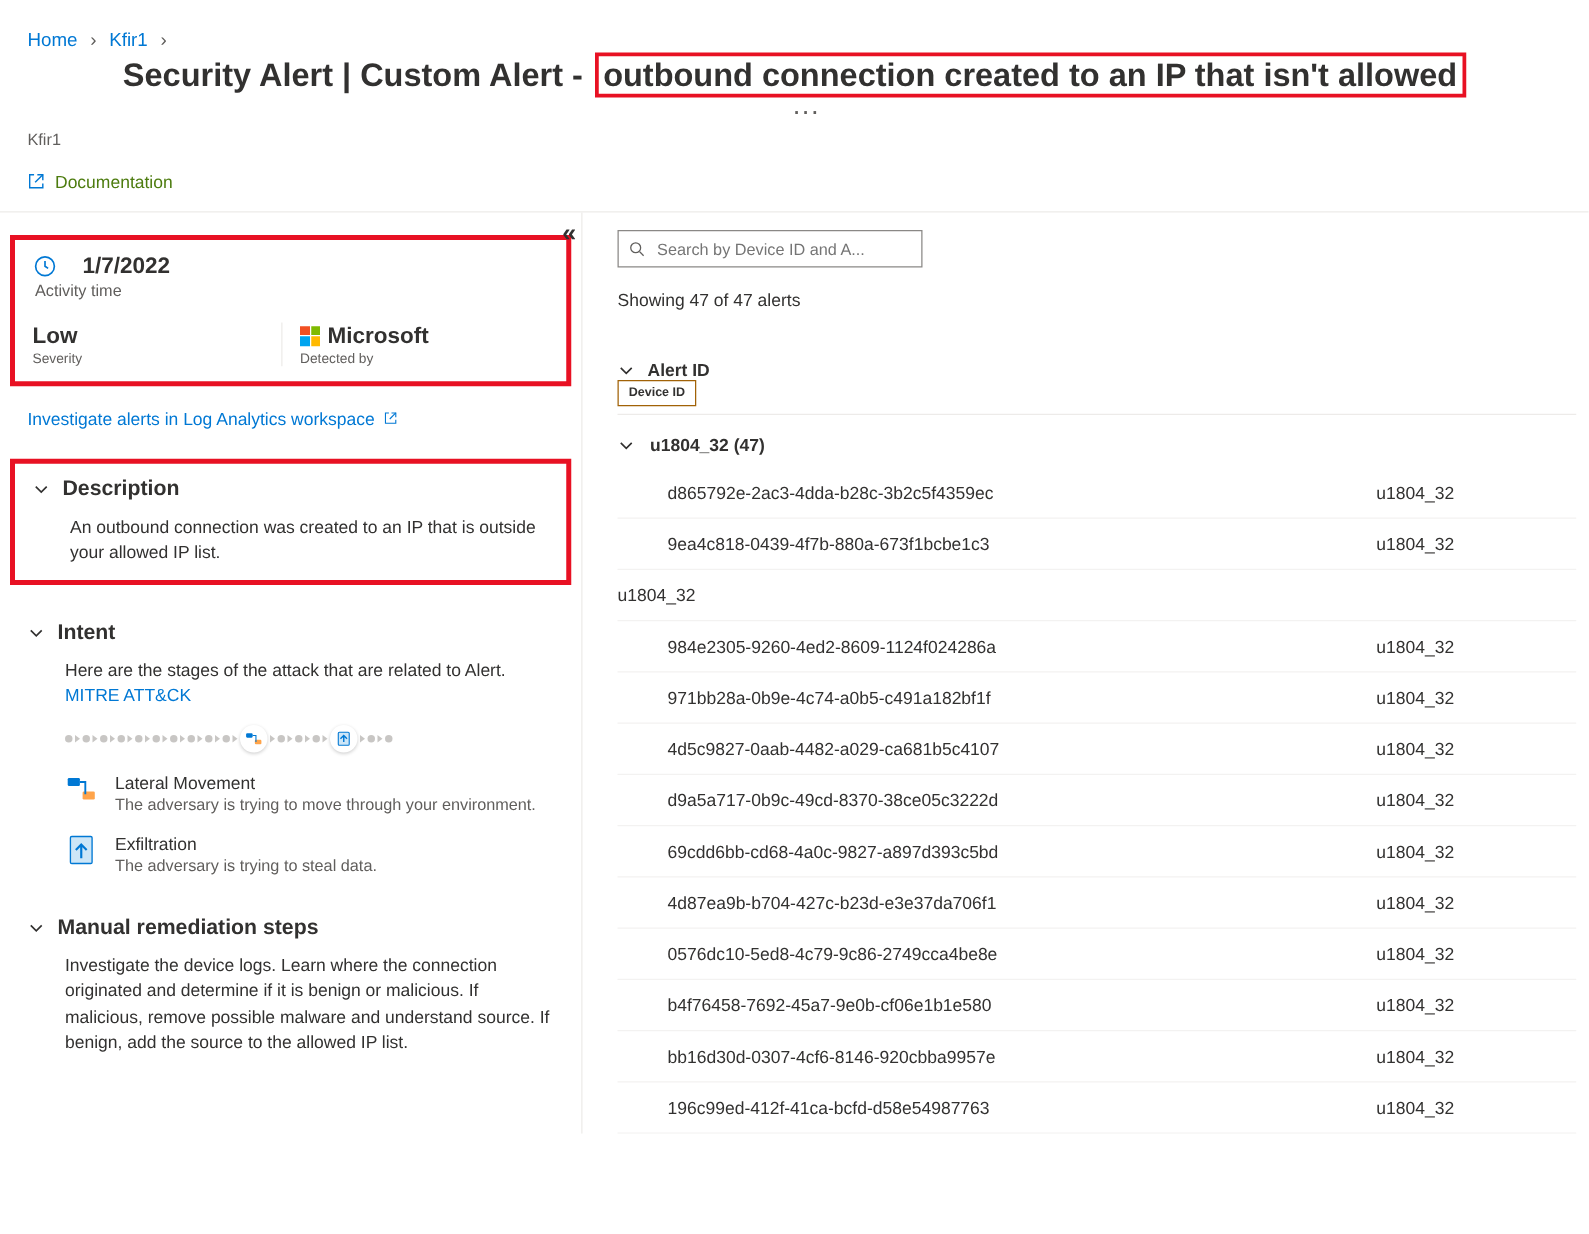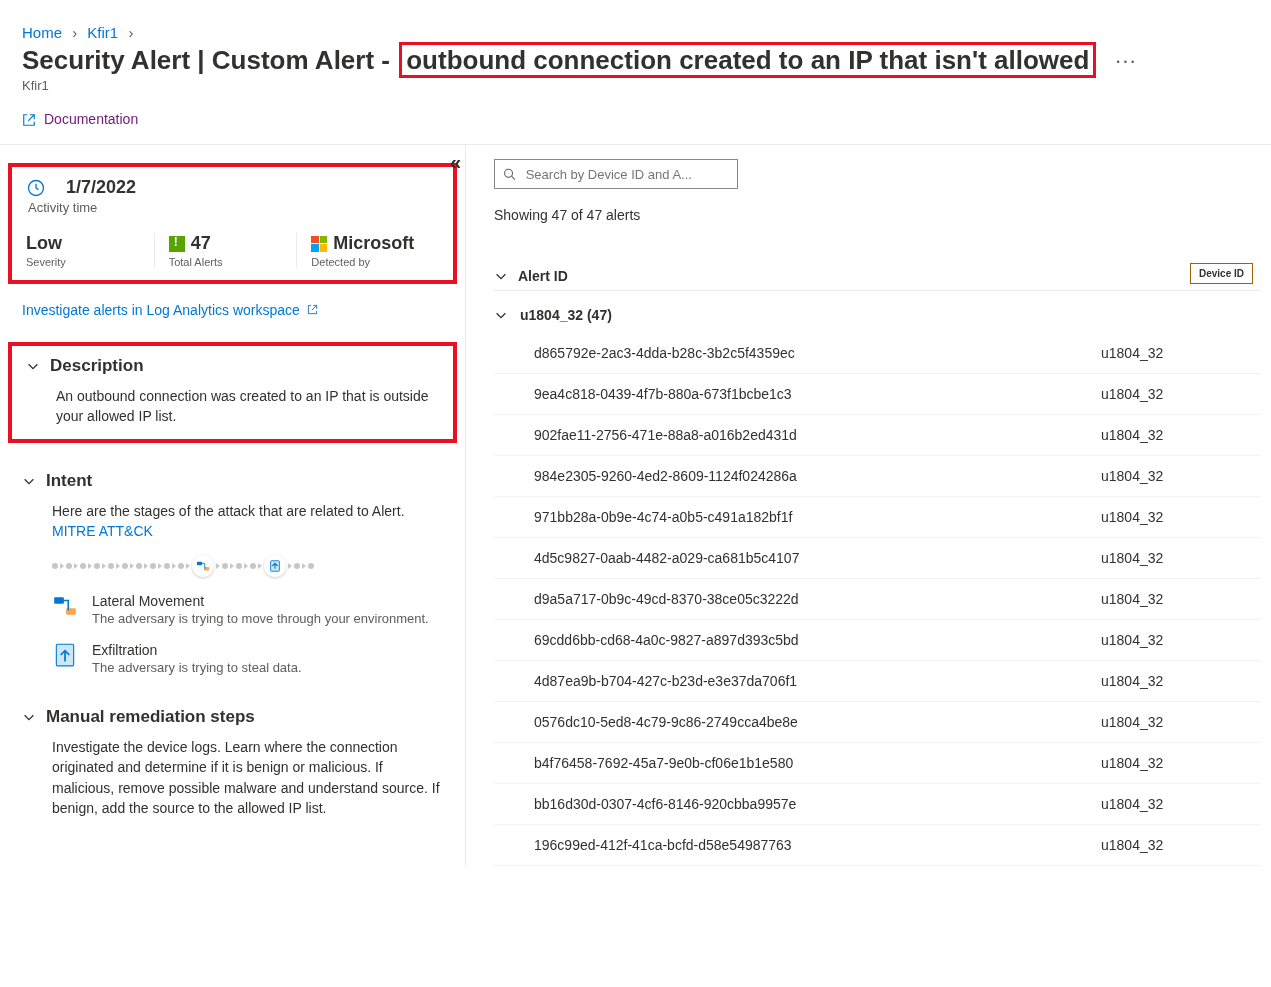--- a/index.html
+++ b/index.html
@@ -7,30 +7,30 @@
     margin: 0;
     font-family: "Segoe UI", Arial, sans-serif;
     font-size: 13px;
     color: #323130;
     background: #fff;
     width: 1271px;
   }
   .breadcrumbs { padding: 24px 22px 2px; font-size: 15px; }
   .breadcrumbs a { color: #0078d4; text-decoration: none; cursor: pointer; }
   .breadcrumbs .sep { color: #605e5c; padding: 0 6px; }
-  .page-title-row { display: flex; align-items: center; padding: 2px 22px 0; }
+  .page-title-row { display: flex; align-items: center; padding: 2px 22px 0; flex-direction: column; }
   .page-title {
     font-size: 26px; font-weight: 600; color: #323130; margin: 0;
   }
   .page-title .pre { font-weight: 600; }
   .hl-red { border: 3px solid #e81123; padding: 0 4px; margin-left: 2px; }
   .ellipsis { font-size: 22px; color: #605e5c; margin-left: 18px; cursor: pointer; }
   .subtitle { padding: 2px 22px 12px; color: #605e5c; font-size: 13px; }
   .doc-link-row { padding: 6px 22px 14px; }
-  .doc-link { color: #701a75; text-decoration: none; font-size: 14px; display: inline-flex; align-items: flex-end; gap: 8px; cursor: pointer; }
+  .doc-link { color: #4d7c0f; text-decoration: none; font-size: 14px; display: inline-flex; align-items: center; gap: 8px; cursor: pointer; }
   .ext-icon { width: 14px; height: 14px; display: inline-block; }
   .content { display: flex; border-top: 1px solid #edebe9; }
   .left-panel {
     width: 466px; border-right: 1px solid #edebe9; padding: 0; position: relative;
   }
   .collapse-handle {
     position: absolute; right: 4px; top: 6px; font-size: 20px; color: #323130; cursor: pointer; font-weight: 600;
   }
   .summary-box {
     margin: 18px 8px 0 8px; border: 4px solid #e81123; padding: 10px 14px 12px;
@@ -67,21 +67,21 @@
   .intent-item { display: flex; gap: 14px; margin: 16px 0 0 30px; }
   .intent-icon { width: 26px; height: 26px; flex-shrink: 0; }
   .intent-title { font-size: 14px; color: #323130; }
   .intent-desc { font-size: 13px; color: #605e5c; margin-top: 2px; }
   .right-panel { flex: 1; padding: 14px 10px 0 28px; }
   .search-box {
     width: 244px; height: 30px; border: 1px solid #8a8886; display: flex; align-items: center; padding: 0 8px; gap: 8px;
   }
   .search-box input { border: 0; outline: 0; font-size: 13px; width: 100%; color: #323130; }
   .showing { font-size: 14px; color: #323130; margin: 18px 0 34px 0; }
-  .table-head { display: flex; align-items: flex-end; padding: 6px 0; border-bottom: 1px solid #edebe9; }
+  .table-head { display: flex; align-items: flex-start; padding: 6px 0; border-bottom: 1px solid #edebe9; flex-direction: column; }
   .th-alert { display: flex; align-items: center; gap: 10px; font-weight: 600; font-size: 14px; color: #323130; flex: 1; }
   .th-device { font-weight: 700; font-size: 10px; border: 1px solid #a16207; padding: 4px 8px; margin-right: 8px; }
   .group-row { display: flex; align-items: center; gap: 12px; padding: 16px 0 10px 0; font-weight: 600; font-size: 14px; cursor: pointer; }
   .data-row { display: flex; align-items: center; padding: 12px 0; border-bottom: 1px solid #f3f2f1; font-size: 14px; }
   .data-row .aid { flex: 1; padding-left: 40px; }
   .data-row .did { width: 160px; }
 </style>
 </head>
 <body>
 
@@ -122,27 +122,20 @@
             <path d="M12 7v5l3 2"></path>
           </svg>
         <span class="activity-date">1/7/2022</span>
       </div>
       <div class="activity-label">Activity time</div>
 
       <div class="metrics-row">
         <div class="metric-cell">
           <div class="metric-big">Low</div>
           <div class="metric-label">Severity</div>
-        </div>
-        <div class="metric-cell mid">
-          <div class="metric-big">
-              <span class="sev-icon"></span>
-              <span>47</span>
-            </div>
-          <div class="metric-label">Total Alerts</div>
         </div>
         <div class="metric-cell last">
           <div class="metric-big">
               <span class="ms-logo">
                 <span></span>
                 <span></span>
                 <span></span>
                 <span></span>
               </span>
               <span>Microsoft</span>
@@ -293,21 +286,20 @@
     <div id="rows-container">
         <div class="data-row">
           <div class="aid">d865792e-2ac3-4dda-b28c-3b2c5f4359ec</div>
           <div class="did">u1804_32</div>
         </div>
         <div class="data-row">
           <div class="aid">9ea4c818-0439-4f7b-880a-673f1bcbe1c3</div>
           <div class="did">u1804_32</div>
         </div>
         <div class="data-row">
-          <div class="aid">902fae11-2756-471e-88a8-a016b2ed431d</div>
           <div class="did">u1804_32</div>
         </div>
         <div class="data-row">
           <div class="aid">984e2305-9260-4ed2-8609-1124f024286a</div>
           <div class="did">u1804_32</div>
         </div>
         <div class="data-row">
           <div class="aid">971bb28a-0b9e-4c74-a0b5-c491a182bf1f</div>
           <div class="did">u1804_32</div>
         </div>

